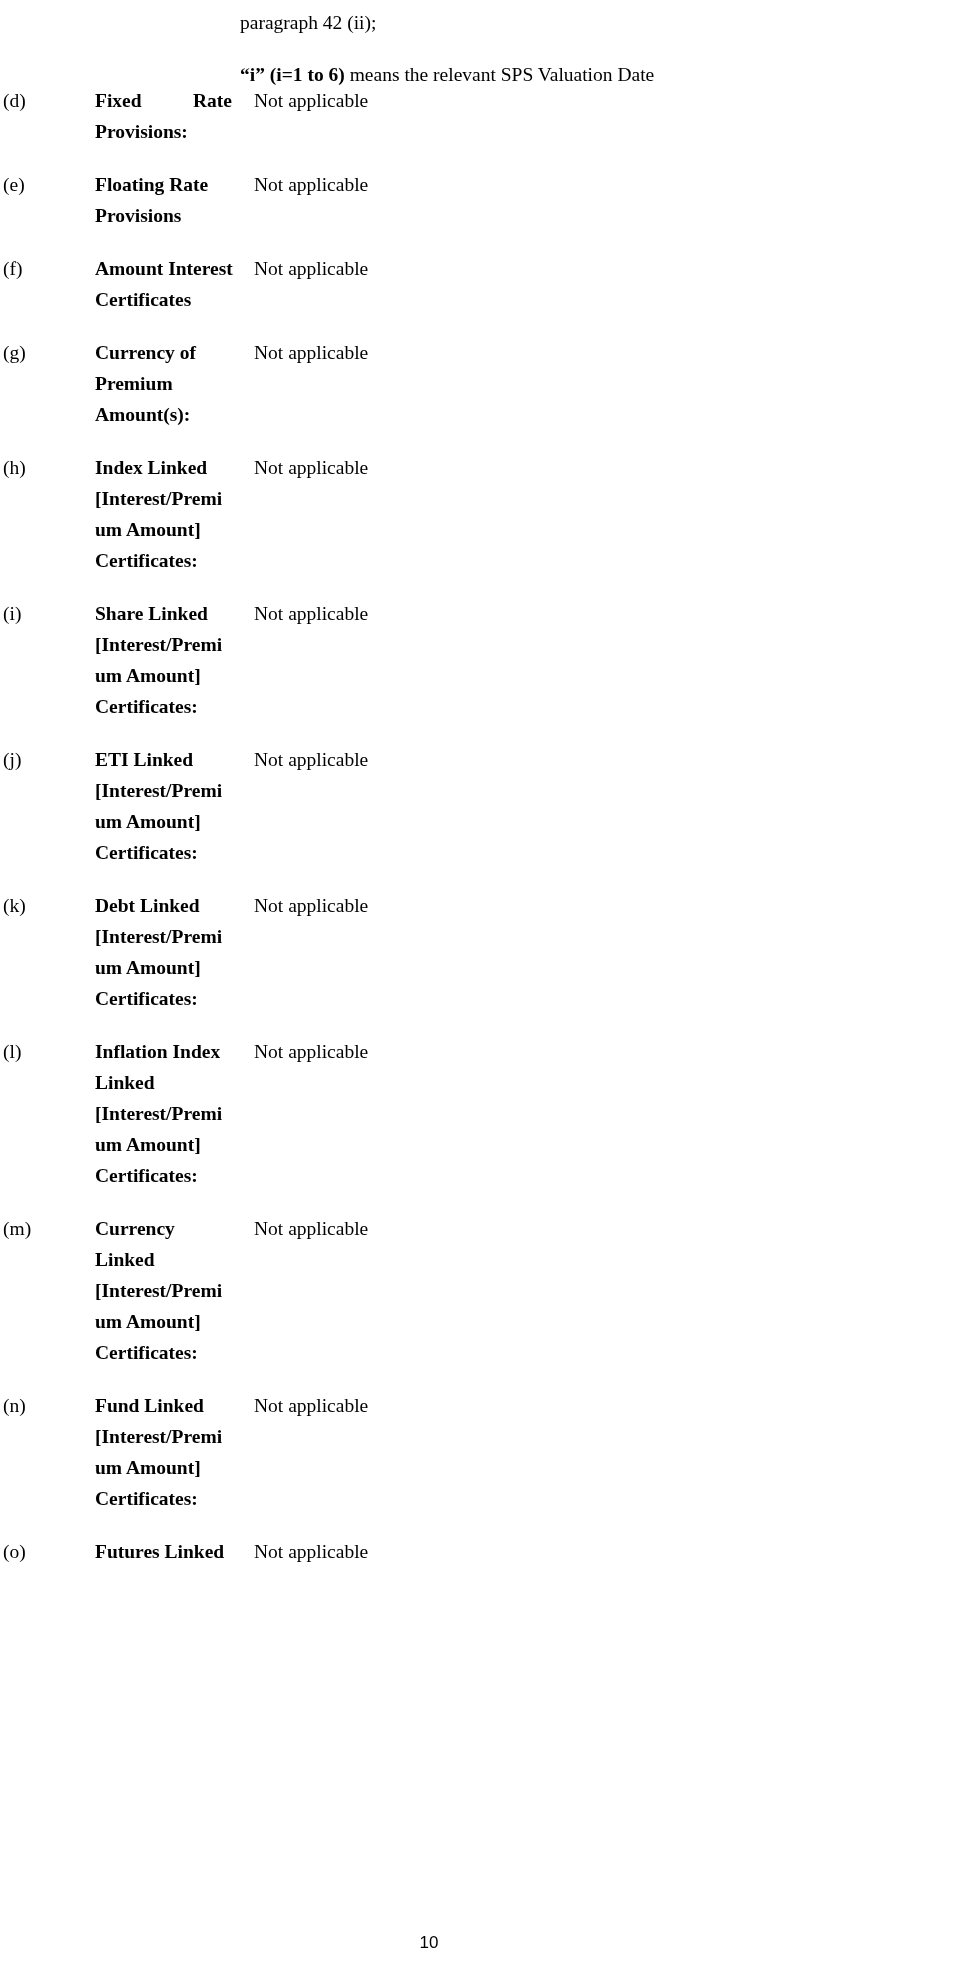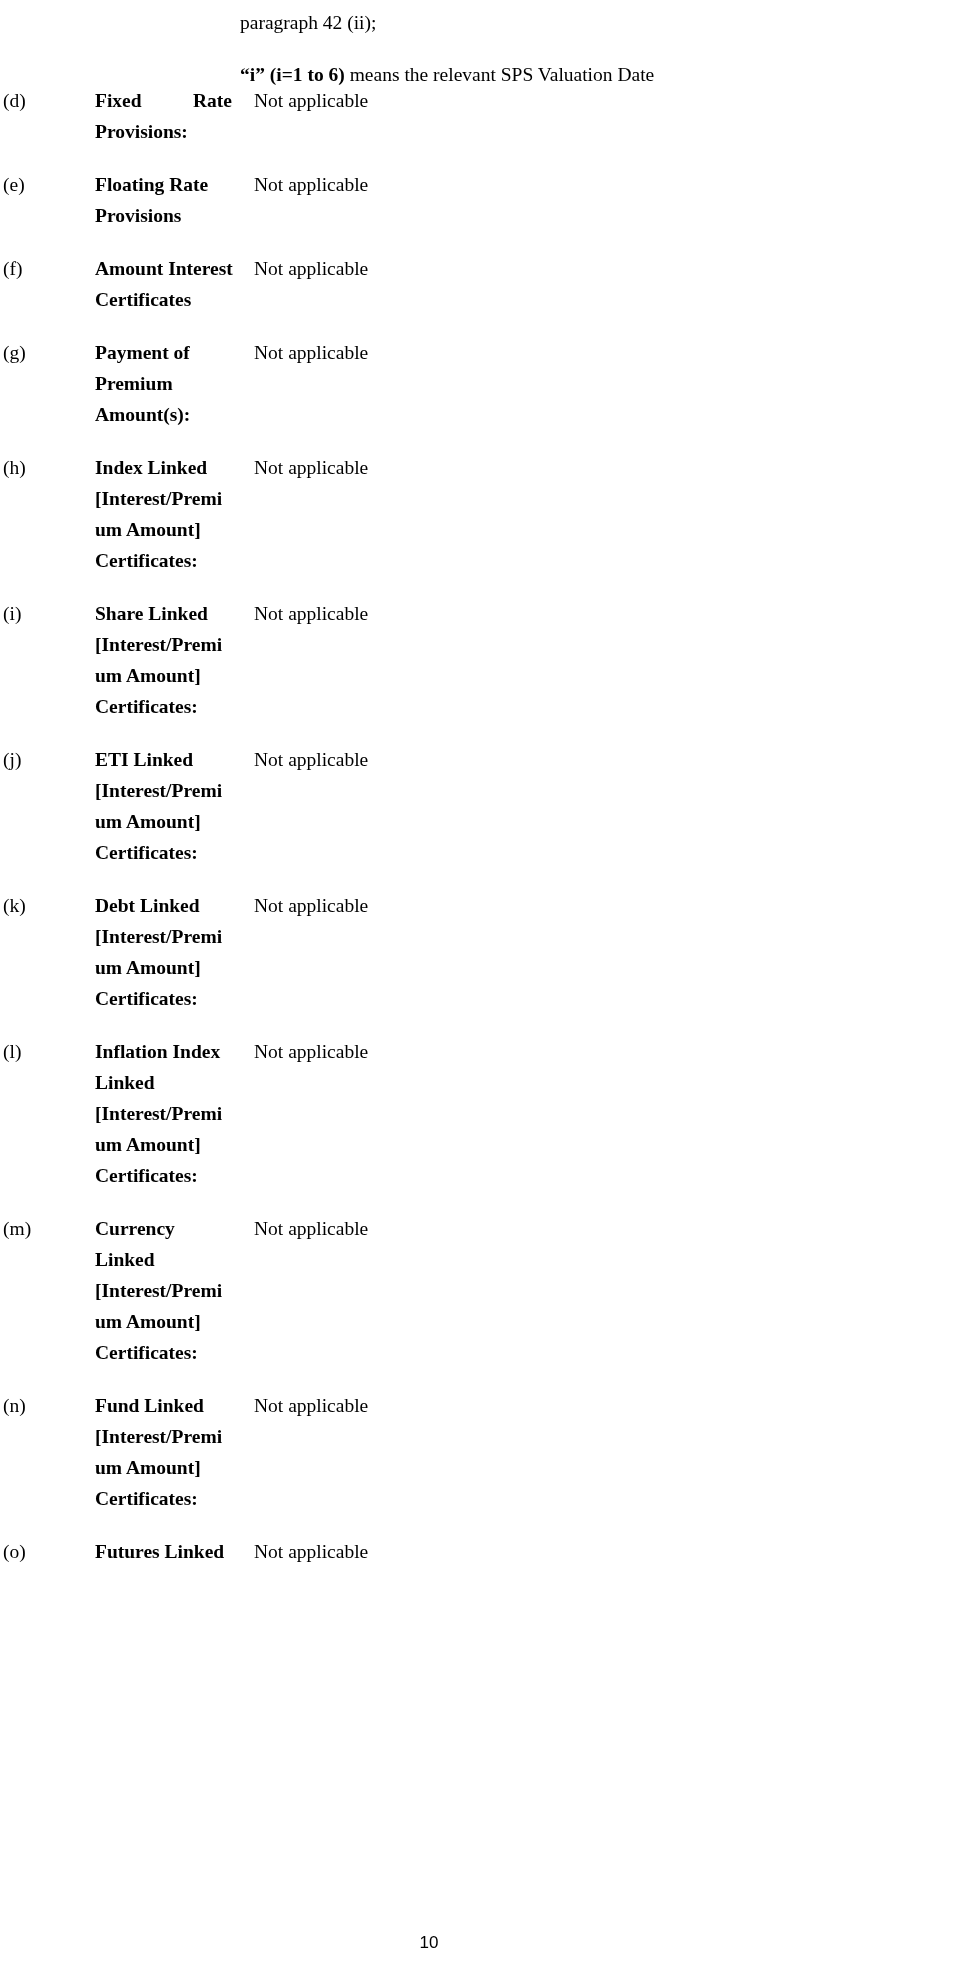--- a/index.html
+++ b/index.html
@@ -167,21 +167,21 @@
         </tr>
         <tr class="row-spacer">
           <td></td>
           <td></td>
           <td></td>
         </tr>
         <tr>
           <td class="col-marker">(g)</td>
           <td class="col-label">
             <div class="label-lines">
-              <span class="label-line">Payment of</span>
+              <span class="label-line">Currency of</span>
               <span class="label-line">Premium</span>
               <span class="label-line">Amount(s):</span>
             </div>
           </td>
           <td class="col-value">Not applicable</td>
         </tr>
         <tr class="row-spacer">
           <td></td>
           <td></td>
           <td></td>

